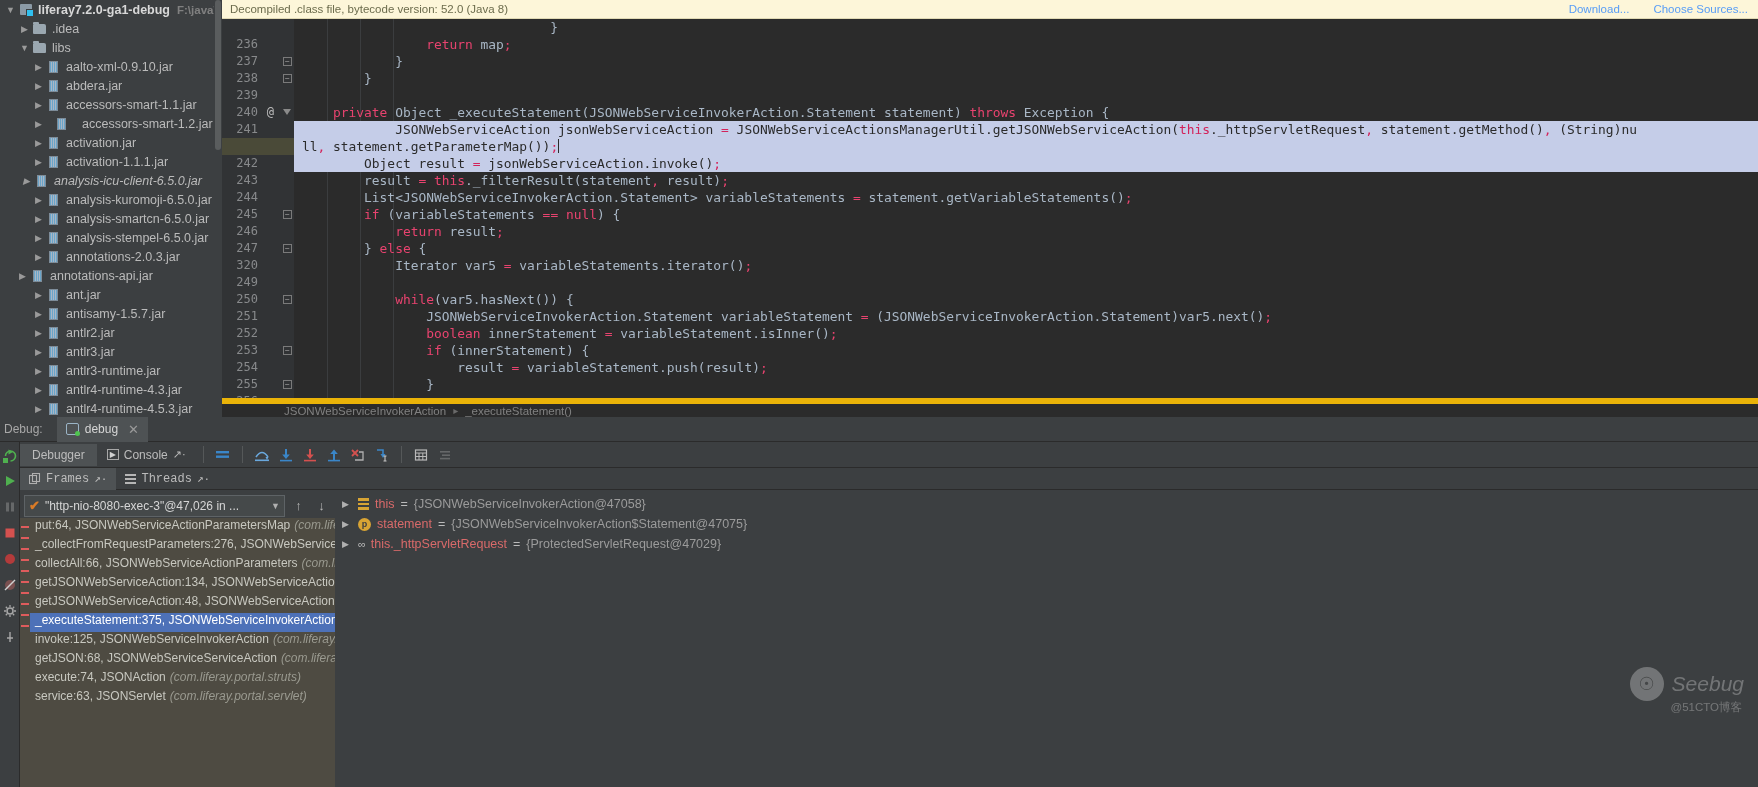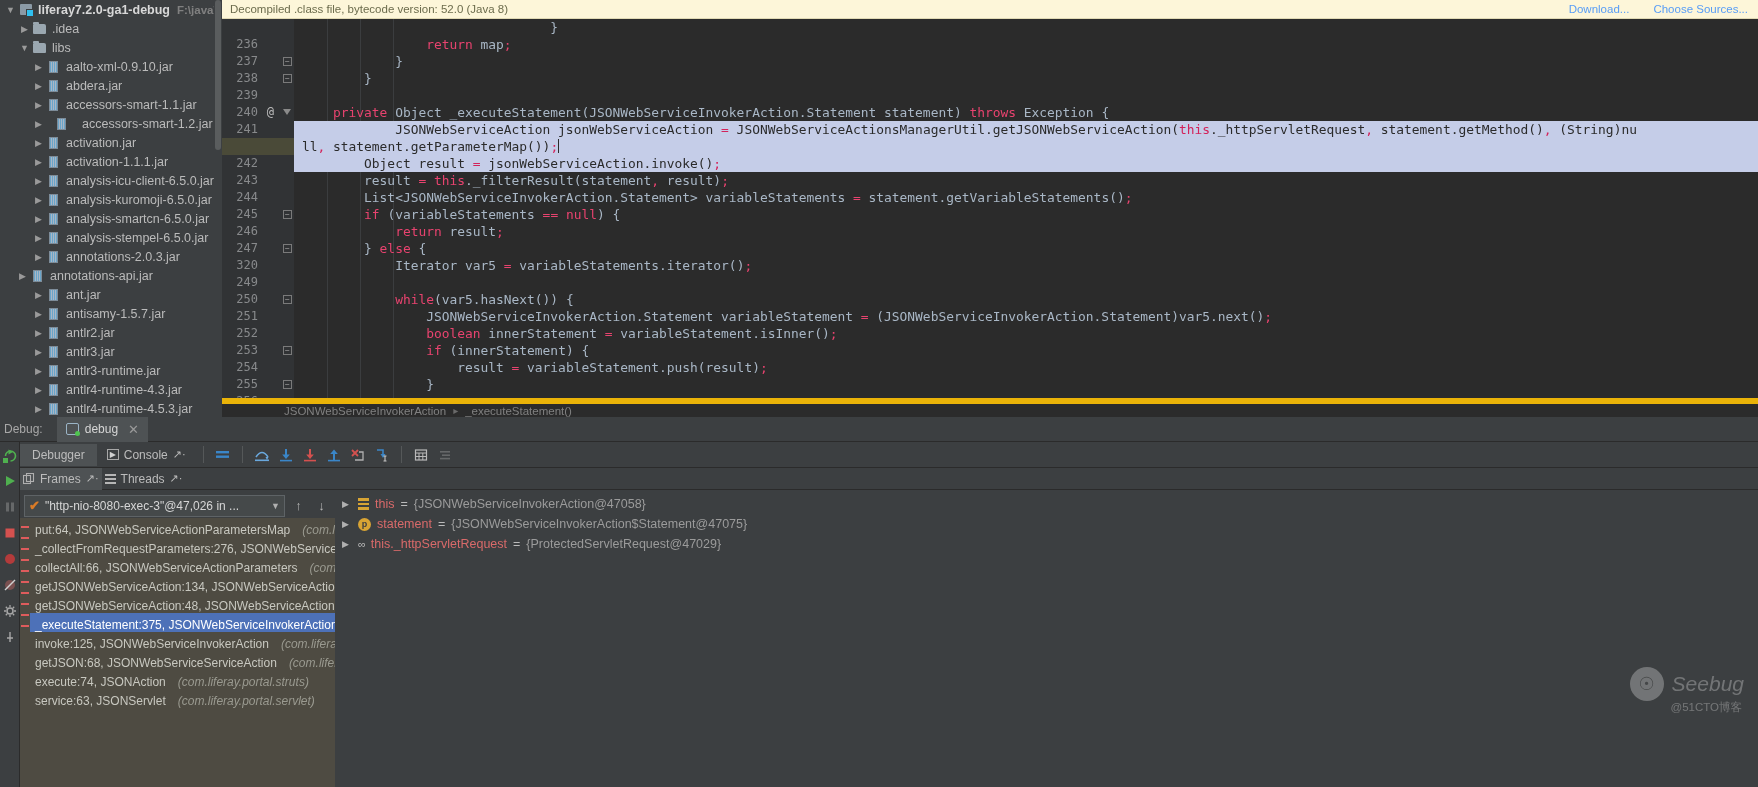--- a/index.html
+++ b/index.html
@@ -174,39 +174,39 @@
   }
 
   
   .dbg-body { position: absolute; left: 20px; top: 51px; width: 1738px; height: 336px; }
   .sub-tabs {
     display: flex; align-items: center; height: 22px; background: #3c3f41;
     border-bottom: 1px solid #2b2b2b;
   }
   .sub-tab {
     display: flex; align-items: center; gap: 5px; font-size: 12px; color: #bcbcbc;
-    height: 22px; padding: 0 3px;
+    height: 22px; padding: 0 9px; font-family: Liberation Mono, monospace;
   }
   .sub-tab.active { background: #4e5254; }
 
   .frames-col { position: absolute; left: 0; top: 0; width: 315px; height: 336px; }
   .thread-row { display: flex; align-items: center; height: 28px; padding: 3px 4px 0 4px; gap: 4px; }
   .thread-combo {
     flex: 1; display: flex; align-items: center; gap: 5px; height: 22px;
     background: #45494a; border: 1px solid #5e6366; padding: 0 4px;
     font-size: 12px; color: #d6d6d6; overflow: hidden; white-space: nowrap;
   }
   .check-ico { color: #d97b27; font-size: 13px; font-weight: bold; }
   .combo-arrow { margin-left: auto; color: #b0b0b0; font-size: 9px; }
   .tr-btn { width: 19px; height: 20px; display: flex; align-items: center; justify-content: center; color: #b8b8b8; font-size: 13px; }
 
   .frames-list { position: absolute; left: 0; top: 31px; width: 315px; height: 305px; background: #4e4b42; overflow: hidden; }
   .frame-item {
-    height: 19px; display: flex; align-items: flex-end; padding-left: 5px;
-    font-size: 12px; color: #c8c8c0; white-space: nowrap; gap: 8px;
+    height: 19px; display: flex; align-items: flex-start; padding-left: 5px;
+    font-size: 12px; color: #c8c8c0; white-space: nowrap;
   }
   .frame-item.selected { background: #4d71b8; color: #ffffff; }
   .frame-pkg { color: #9a9a90; font-style: italic; margin-left: 4px; }
   .frame-strip {
     position: absolute; left: 0; top: 31px; width: 10px; height: 305px; background: #4e4b42;
   }
   .frame-bar { width: 8px; height: 2px; background: #e05c5c; margin: 8px 0 9px 1px; }
 
   .vars-col { position: absolute; left: 316px; top: 0; right: 0; height: 336px; }
   .vars-header {
@@ -310,21 +310,21 @@
           </span>
           <span class="tree-label">activation.jar</span>
         </div>
         <div class="tree-row" style="padding-left: 32px;">
           <span class="arrow right"></span>
           <span class="ico">
             <span class="jar-ico"></span>
           </span>
           <span class="tree-label">activation-1.1.1.jar</span>
         </div>
-        <div class="tree-row" style="padding-left: 32px;">
+        <div class="tree-row" style="padding-left: 20px; font-style: italic;">
           <span class="arrow right"></span>
           <span class="ico">
             <span class="jar-ico"></span>
           </span>
           <span class="tree-label">analysis-icu-client-6.5.0.jar</span>
         </div>
         <div class="tree-row" style="padding-left: 32px;">
           <span class="arrow right"></span>
           <span class="ico">
             <span class="jar-ico"></span>

